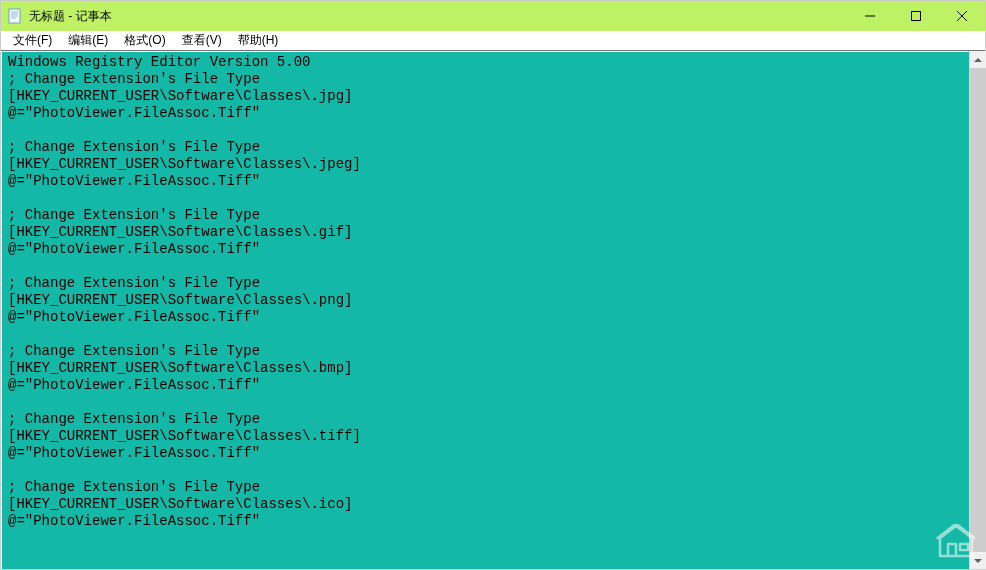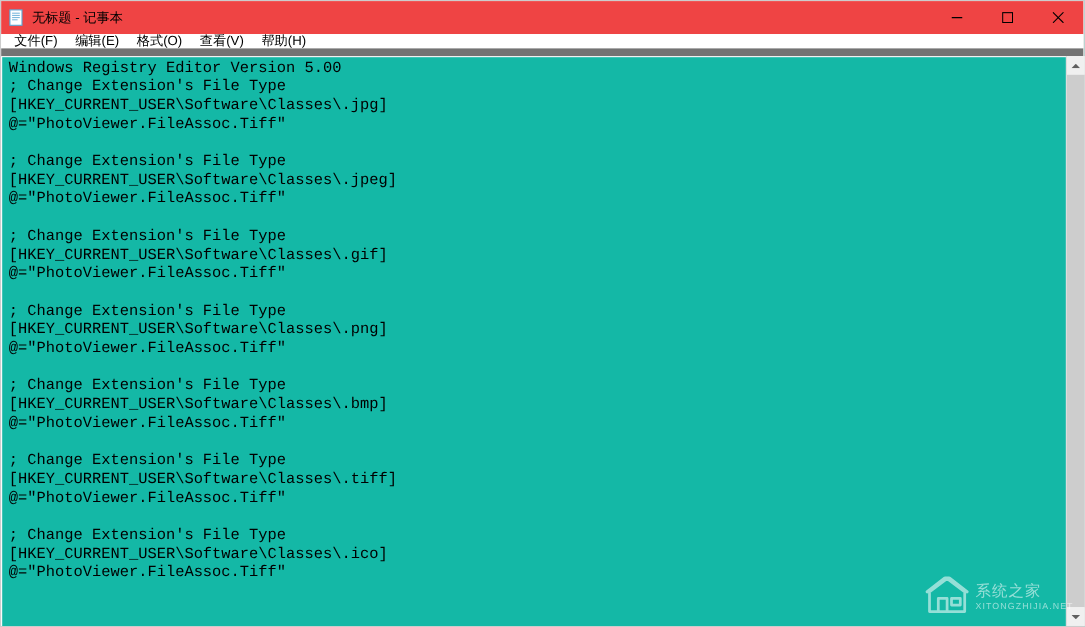--- a/index.html
+++ b/index.html
@@ -9,21 +9,21 @@
       background: #fff;
       width: 986px;
       height: 570px;
       overflow: hidden;
       border: 1px solid #ccc;
     }
     .titlebar {
       height: 30px;
       display: flex;
       align-items: center;
-      background: #ef4444;
+      background: #bef264;
       padding-left: 6px;
     }
     .titlebar-icon {
       width: 16px;
       height: 16px;
       margin-right: 6px;
       display: flex;
       align-items: center;
       justify-content: center;
     }
@@ -44,21 +44,21 @@
       justify-content: center;
       cursor: pointer;
     }
     .win-btn svg { width: 10px; height: 10px; }
     .menubar {
       height: 20px;
       display: flex;
       align-items: center;
       padding-left: 4px;
       background: #fff;
-      border-bottom: 7px solid #737373;
+      border-bottom: 1px solid #737373;
     }
     .menu-item {
       padding: 2px 8px;
       font-size: 12px;
       cursor: pointer;
     }
     .editor {
       width: calc(100% - 2px);
       height: calc(570px - 30px - 20px - 2px);
       margin: 1px;
@@ -191,17 +191,13 @@
         <path d="M0 0 L4 4 L8 0 Z" fill="#606060"></path>
       </svg>
   </div>
 </div>
 
 <div class="watermark">
   <svg width="40" height="36" viewBox="0 0 40 36">
     <path d="M20 2 L36 14 L36 32 L4 32 L4 14 Z M12 20 L12 32 L20 32 L20 20 Z M24 20 L32 20 L32 26 L24 26 Z" fill="none" stroke="#fff" stroke-width="2.5" stroke-linejoin="round"></path>
     <path d="M2 14 L20 0 L38 14" fill="none" stroke="#fff" stroke-width="3" stroke-linecap="round"></path>
   </svg>
-  <div class="watermark-col">
-    <span class="watermark-text">系统之家</span>
-    <span class="watermark-sub">XITONGZHIJIA.NET</span>
-  </div>
 </div>
 
 </body></html>

